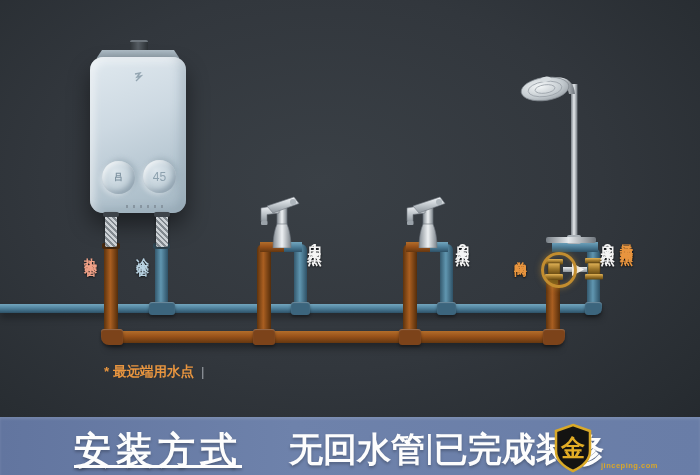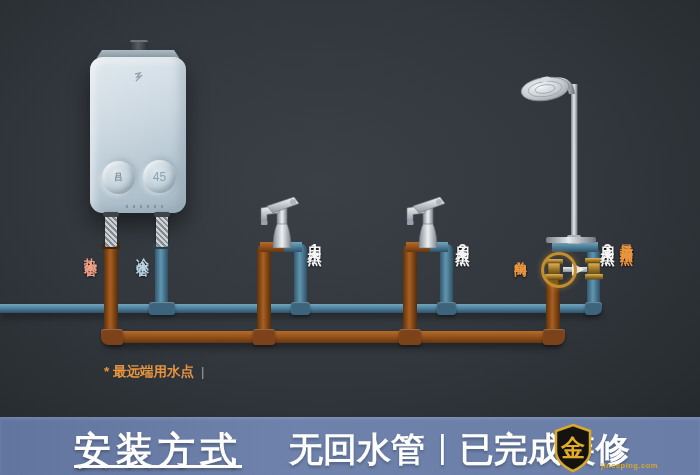--- a/index.html
+++ b/index.html
@@ -43,21 +43,21 @@
   .footnote{left:104px;top:363px;font-size:13.5px;font-weight:bold;display:flex;gap:7px;align-items:baseline;white-space:nowrap;}
   .footnote .term{color:#e8953f;}
   .footnote .div{color:#9aa0a6;font-weight:normal;}
   .footnote .desc{color:#dedede;letter-spacing:.5px;}
 
   
   .banner{left:0;top:417px;width:700px;height:58px;
     background:linear-gradient(90deg,#62759f 0%,#6e82ab 42%,#697da7 100%);
     box-shadow:inset 0 2px 3px rgba(255,255,255,.12);}
   .banner-title{left:74px;top:9px;font-size:37px;font-weight:bold;color:#fdfdfd;letter-spacing:5px;text-shadow:0 2px 3px rgba(0,0,0,.25);text-decoration:underline;}
-  .banner-right{left:289px;top:10px;font-size:34px;font-weight:bold;color:#fdfdfd;display:flex;gap:13px;text-shadow:0 2px 3px rgba(0,0,0,.25);}
+  .banner-right{left:289px;top:10px;font-size:34px;font-weight:bold;color:#fdfdfd;display:flex;text-shadow:0 2px 3px rgba(0,0,0,.25);}
 
   
   .wm-brand{left:588px;top:437px;font-size:23px;font-weight:bold;color:#e2ac25;letter-spacing:1px;
     text-shadow:-1px -1px 0 #1b1405,1px -1px 0 #1b1405,-1px 1px 0 #1b1405,1px 1px 0 #1b1405,0 2px 3px rgba(0,0,0,.5);}
   .wm-domain{left:601px;top:461px;font-size:7.5px;font-weight:bold;color:#d8a72a;letter-spacing:.5px;}
 </style>
 </head>
 <body>
 
 <div id="stage">

